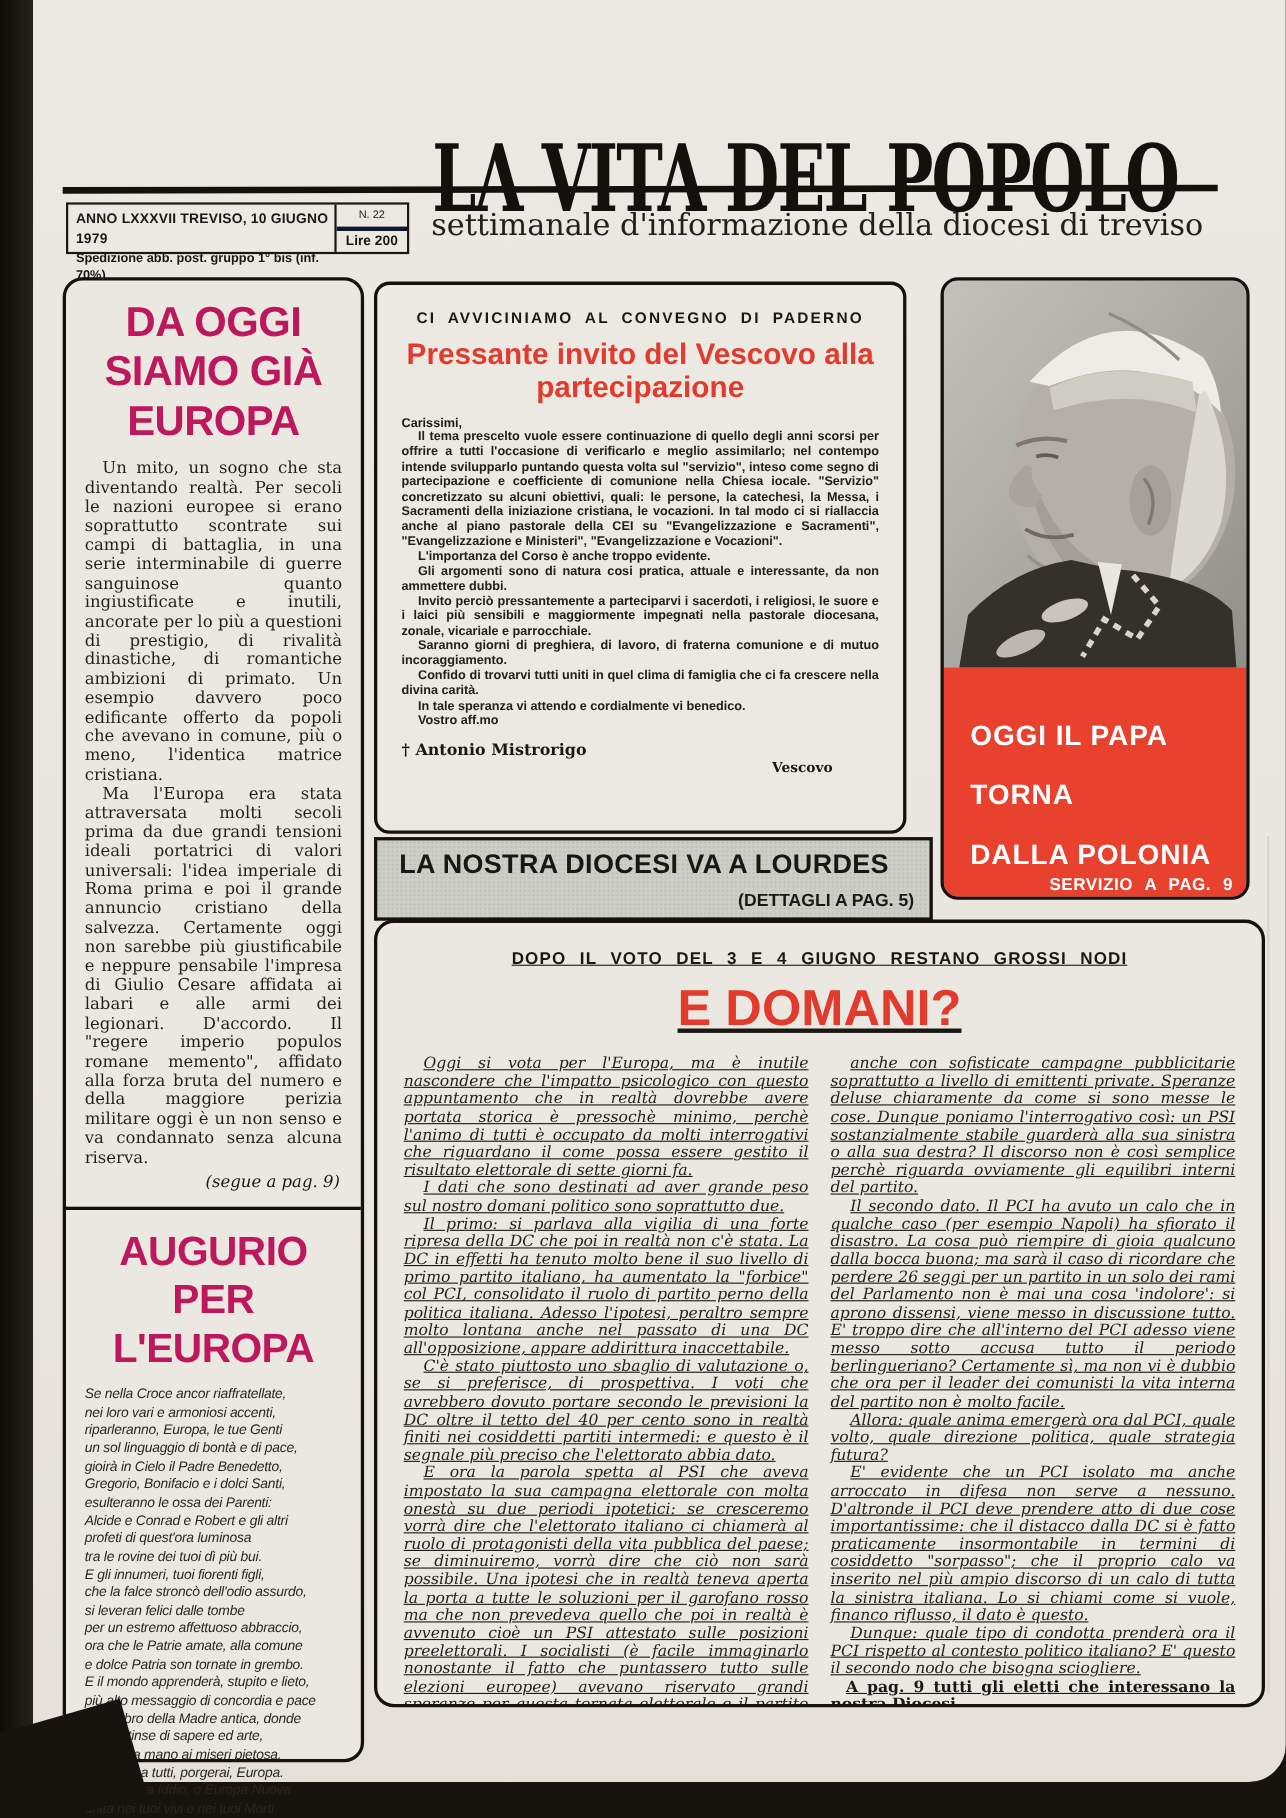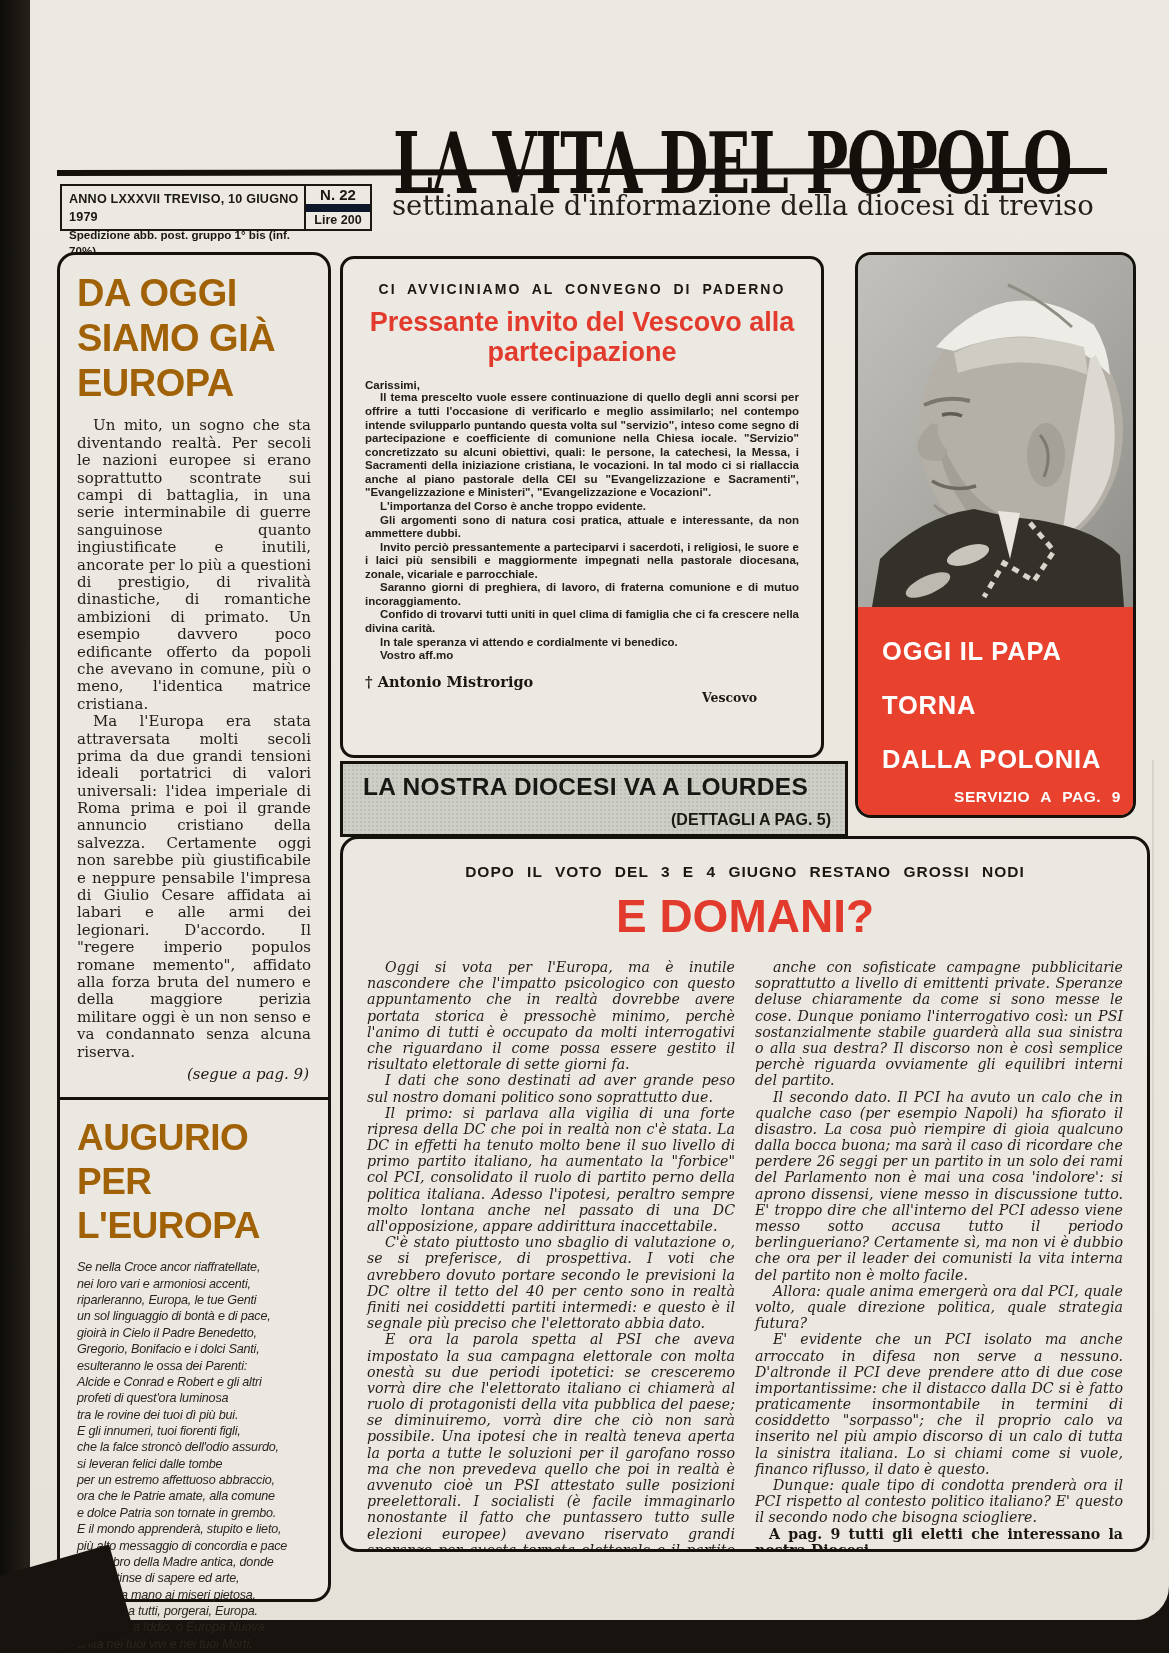--- a/index.html
+++ b/index.html
@@ -18,29 +18,29 @@
   
   .masthead{left:393px;top:64px;white-space:nowrap;font-family:"DejaVu Serif",serif;
             font-weight:bold;font-size:74px;letter-spacing:-2px;color:#14110d;
             transform:scale(0.77,1.14);transform-origin:left top;}
   .mast-rule{left:57px;top:169px;width:1050px;height:6px;background:#14110d;transform:rotate(-0.12deg);}
   .info-box{left:60px;top:184px;width:312px;height:47px;border:2px solid #1b1814;display:flex;background:#ece9e2;}
   .info-left{flex:1;padding:4px 4px 2px 7px;line-height:1.45;}
   .il1{font-weight:bold;font-size:12.6px;letter-spacing:0.2px;}
   .il2{font-weight:bold;font-size:11.6px;}
   .info-right{width:64px;border-left:2px solid #1b1814;display:flex;flex-direction:column;}
-  .ir1{flex:1;border-bottom:8px solid #0f172a;font-weight:bold;font-size:15px;display:flex;align-items:center;justify-content:center;}
+  .ir1{flex:1;border-bottom:4px solid #0f172a;font-weight:normal;font-size:10px;display:flex;align-items:center;justify-content:center;}
   .ir2{flex:1;font-weight:bold;font-size:12.5px;display:flex;align-items:center;justify-content:center;}
   .subtitle{left:392px;top:189px;width:678px;font-family:"DejaVu Serif",serif;font-size:27.5px;
             color:#23201b;white-space:nowrap;}
 
   
   .left-box{left:57px;top:252px;width:274px;height:1350px;border:3.5px solid #15120e;
             border-radius:18px;background:#ebe8e1;padding:14px 17px 10px;}
-  .red-title{color:#a16207;font-weight:bold;font-size:38px;line-height:1.18;letter-spacing:-0.5px;margin:2px 0 12px;}
+  .red-title{color:#be185d;font-weight:bold;font-size:38px;line-height:1.18;letter-spacing:-0.5px;margin:2px 0 12px;text-align:center;}
   .body-serif{font-family:"DejaVu Serif",serif;font-size:15px;line-height:1.16;text-align:justify;
               text-indent:16px;margin:0;color:#211e19;}
   .segue{font-family:"DejaVu Serif",serif;font-style:italic;font-size:15px;text-align:right;
          margin:4px 2px 0 0;}
   .divider{height:3.5px;background:#15120e;margin:14px -17px 16px;}
   .poem{margin-top:12px;}
   .poem-line{font-family:"Liberation Sans",sans-serif;font-style:italic;font-size:12.6px;
              letter-spacing:-0.2px;line-height:1.3;color:#2a2username:#2a2username;color:#29261f;margin:0;}
 
   
@@ -56,28 +56,28 @@
   
   .lourdes{left:340px;top:761px;width:508px;height:76px;border:3px solid #15120e;border-left-width:3px;
            background:#cdcfc7;background-image:radial-gradient(#bfc1b9 1px,transparent 1px);background-size:4px 4px;}
   .lourdes-title{font-weight:bold;font-size:24.5px;letter-spacing:0.3px;color:#191713;padding:9px 0 0 20px;}
   .lourdes-detail{position:absolute;right:14px;bottom:5px;font-weight:bold;font-size:16px;}
 
   
   .right-col{left:855px;top:252px;width:281px;height:566px;border:3.5px solid #15120e;border-radius:16px;
              overflow:hidden;display:flex;flex-direction:column;background:#9a978f;}
   .pope-photo{height:352px;flex:none;}
-  .papa-box{flex:1;background:#e8422e;color:#fff;padding:30px 10px 6px 24px;position:relative;}
+  .papa-box{flex:1;background:#e8422e;color:#fff;padding:48px 10px 6px 24px;position:relative;}
   .papa-line{font-weight:bold;font-size:25.5px;letter-spacing:0.8px;margin:0 0 25px;}
   .papa-detail{position:absolute;left:0;right:0;bottom:9px;text-align:center;padding-left:36px;
                font-weight:bold;font-size:15.5px;word-spacing:6px;letter-spacing:0.5px;margin-left:48px;}
 
   
   .edomani{left:340px;top:836px;width:810px;height:716px;border:3.5px solid #15120e;border-radius:18px;
-           background:#ebe8e1;padding:16px 24px 10px;overflow:hidden;}
+           background:#ebe8e1;padding:16px 24px 10px;overflow:hidden;text-decoration:underline;}
   .kicker2{font-weight:bold;font-size:15.5px;text-align:center;letter-spacing:1px;word-spacing:7px;margin-top:8px;}
   .edomani-headline{color:#e23a2c;font-weight:bold;font-size:46px;text-align:center;margin:8px 0 16px;letter-spacing:0;}
   .cols{display:flex;gap:20px;}
   .col{flex:1;min-width:0;}
   .ed-par{font-family:"DejaVu Serif",serif;font-style:italic;font-size:14.2px;line-height:1.14;
           text-align:justify;text-indent:18px;margin:0;color:#211e19;}
   .closing{font-family:"DejaVu Serif",serif;font-weight:bold;font-size:14.2px;line-height:1.16;
            text-align:justify;text-indent:14px;margin:0;}
 </style>
 </head>

